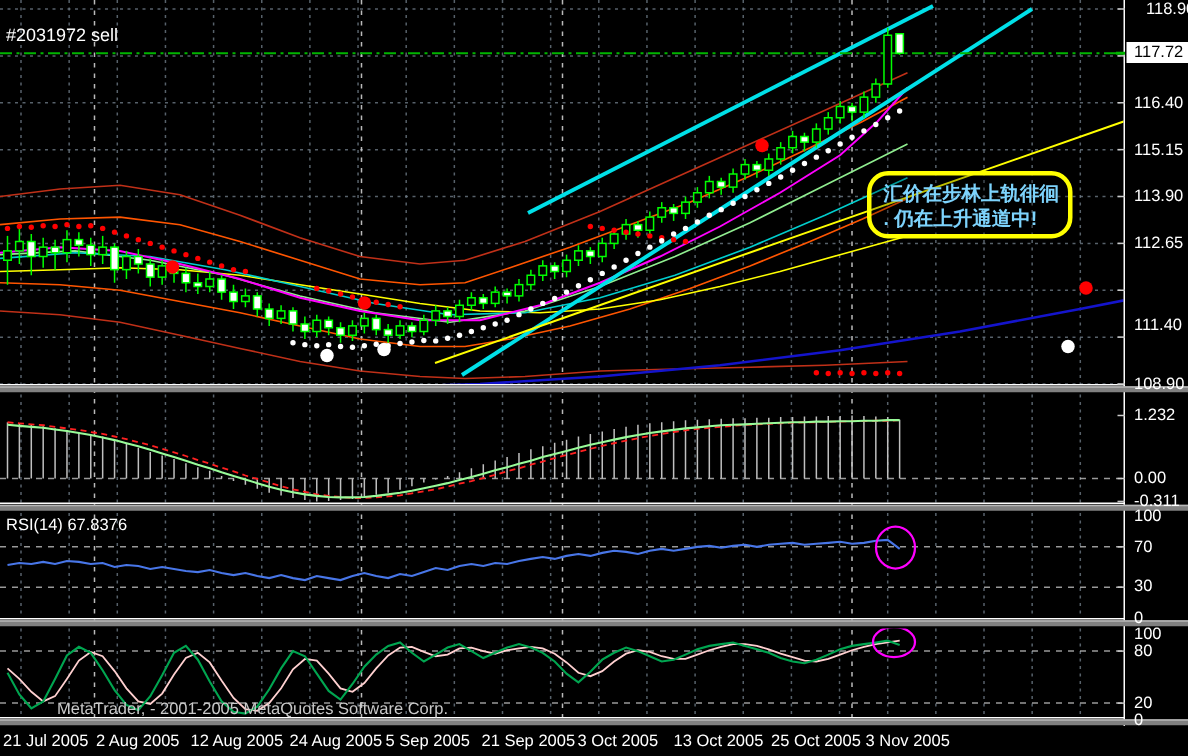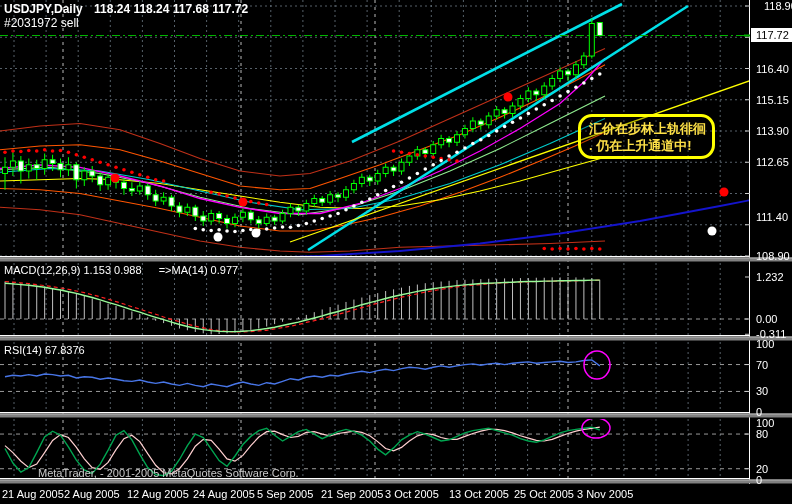--- a/index.html
+++ b/index.html
@@ -6,21 +6,21 @@
   #screen{position:relative;width:792px;height:504px;background:#000;overflow:hidden;
           font-family:"Liberation Sans",sans-serif;}
   #chart-svg{position:absolute;left:0;top:0;}
   .lbl{position:absolute;color:#fff;font-size:11px;line-height:12px;white-space:nowrap;}
   .hdr{position:absolute;color:#fff;font-size:12px;font-weight:700;line-height:13px;white-space:nowrap;}
   .cur-box{position:absolute;left:751px;width:41px;height:14px;background:#fff;color:#000;
            font-size:11px;line-height:14px;padding-left:5px;}
   .ind-lbl{position:absolute;color:#fff;font-size:11px;line-height:12px;white-space:nowrap;}
   .date-lbl{position:absolute;top:488px;color:#fff;font-size:11px;white-space:nowrap;}
   #annotation{position:absolute;border:3px solid #FFFF00;border-radius:14px;
-              padding:3px 6px 2px 8px;color:#fde047;font-size:13px;line-height:17px;
+              padding:3px 6px 2px 8px;color:#7dd3fc;font-size:13px;line-height:17px;
               font-weight:700;white-space:nowrap;background:rgba(0,0,0,0.25);}
   #watermark{position:absolute;color:#c9c9c9;font-size:11px;white-space:nowrap;padding-left:35px;}
 </style>
 </head>
 <body>
 
 <div id="screen">
   <svg id="chart-svg" width="792" height="504">
       <defs>
         <clipPath id="clip-main">
@@ -558,30 +558,22 @@
         <line x1="745" y1="276.98879999999997" x2="750" y2="276.98879999999997" stroke="#cccccc" stroke-width="1"></line>
         <line x1="745" y1="319" x2="750" y2="319" stroke="#cccccc" stroke-width="1"></line>
         <line x1="745" y1="334.2768" x2="750" y2="334.2768" stroke="#cccccc" stroke-width="1"></line>
         <line x1="745" y1="364.56" x2="750" y2="364.56" stroke="#cccccc" stroke-width="1"></line>
         <line x1="745" y1="391.44" x2="750" y2="391.44" stroke="#cccccc" stroke-width="1"></line>
         <line x1="745" y1="434.06" x2="750" y2="434.06" stroke="#cccccc" stroke-width="1"></line>
         <line x1="745" y1="468.74" x2="750" y2="468.74" stroke="#cccccc" stroke-width="1"></line>
       </g>
     </svg>
 
-  <div class="hdr" style="left:4px;top:3px;">
-    <span>USDJPY,Daily</span>
-    <span style="margin-left:8px;">118.24 118.24 117.68 117.72</span>
-  </div>
   <div class="hdr" style="left:4px;top:17px;font-weight:400;">#2031972 sell</div>
 
-  <div class="ind-lbl" style="left:4px;top:264px;">
-    <span>MACD(12,26,9) 1.153 0.988</span>
-    <span style="margin-left:14px;">=&gt;MA(14) 0.977</span>
-  </div>
   <div class="ind-lbl" style="left:4px;top:344px;">RSI(14) 67.8376</div>
 
   <div id="annotation" style="left:578px;top:114px;">
     <div>汇价在步林上轨徘徊</div>
     <div>. 仍在上升通道中!</div>
   </div>
 
   <div id="watermark" style="left:3px;top:467px;">MetaTrader, - 2001-2005 MetaQuotes Software Corp.</div>
 
   <div class="cur-box" style="top:28px;">117.72</div>
@@ -603,21 +595,21 @@
       <div class="lbl" style="left: 756px; top: 338.4px;">100</div>
       <div class="lbl" style="left: 756px; top: 358.56px;">70</div>
       <div class="lbl" style="left: 756px; top: 385.44px;">30</div>
       <div class="lbl" style="left: 756px; top: 405.6px;">0</div>
       <div class="lbl" style="left: 756px; top: 416.5px;">100</div>
       <div class="lbl" style="left: 756px; top: 428.06px; text-align: center;">80</div>
       <div class="lbl" style="left: 756px; top: 462.74px;">20</div>
       <div class="lbl" style="left: 756px; top: 474.3px;">0</div>
     </div>
   <div id="time-axis">
-      <div class="date-lbl" style="left: 2px; top: 488px;">21 Aug 2005</div>
+      <div class="date-lbl" style="left: 2px; top: 488px;">21 Jul 2005</div>
       <div class="date-lbl" style="left: 64px; top: 488px;">2 Aug 2005</div>
       <div class="date-lbl" style="left: 127px; top: 488px;">12 Aug 2005</div>
       <div class="date-lbl" style="left: 193px; top: 488px;">24 Aug 2005</div>
       <div class="date-lbl" style="left: 257px; top: 488px; text-align: center;">5 Sep 2005</div>
       <div class="date-lbl" style="left: 321px; top: 488px;">21 Sep 2005</div>
       <div class="date-lbl" style="left: 385px; top: 488px;">3 Oct 2005</div>
       <div class="date-lbl" style="left: 449px; top: 488px;">13 Oct 2005</div>
       <div class="date-lbl" style="left: 514px; top: 488px;">25 Oct 2005</div>
       <div class="date-lbl" style="left: 577px; top: 488px;">3 Nov 2005</div>
     </div>

